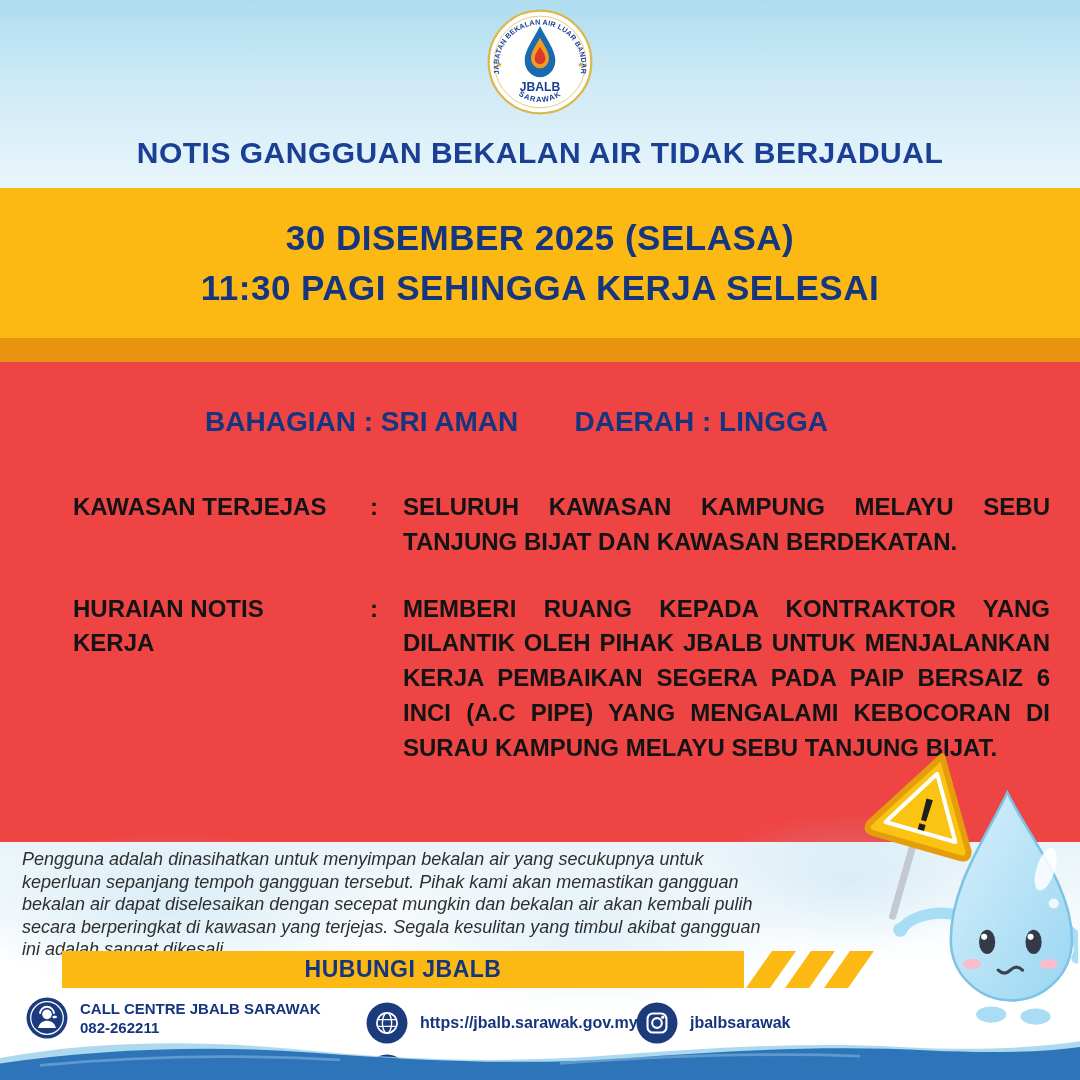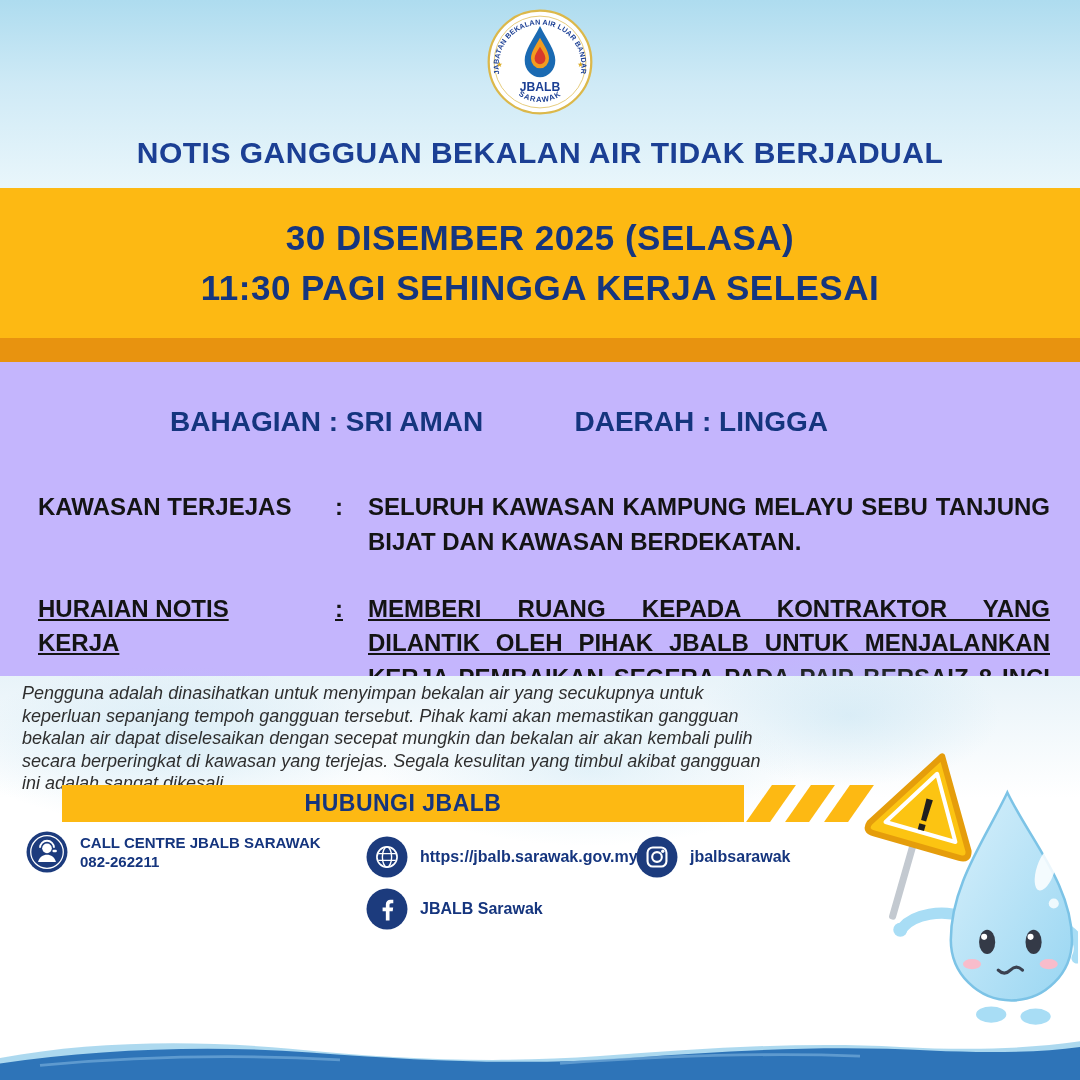--- a/index.html
+++ b/index.html
@@ -24,33 +24,33 @@
 
   
   .banner {
     height:150px; background:#fdb913;
     display:flex; flex-direction:column; justify-content:center; align-items:center; gap:10px;
   }
   .banner-line { font-size:35px; font-weight:bold; color:#15357e; letter-spacing:.5px; }
   .banner-strip { height:24px; background:#e8930f; }
 
   
-  .content { height:314px; background:#c4b5fd; }
+  .content { height:480px; background:#ef4444;padding-left:35px; }
   .region-row {
     display:flex; justify-content:space-between;
     padding:44px 252px 0 170px;
     font-size:28px; font-weight:bold; color:#15357e;
   }
   .info-row {
     display:grid; grid-template-columns:272px 58px 1fr;
     padding:0 30px 0 38px;
     font-size:24px; font-weight:bold; color:#141414; line-height:1.45;
   }
   .info-row.first { margin-top:52px; }
-  .info-row.second { margin-top:32px;text-decoration:underline; }
+  .info-row.second { margin-top:32px; }
   .info-colon { text-align:center; }
   .info-text { text-align:justify; }
 
   
   .bottom {
     position:relative; height:321px;
     background:linear-gradient(180deg,#e8f3f9 0%, #ffffff 38%, #ffffff 100%);
   }
   .splash { position:absolute; border-radius:50%; pointer-events:none; }
   .s1 { left:-40px; top:-10px; width:420px; height:160px;
@@ -133,21 +133,21 @@
 
     <div class="info-row first">
       <div>KAWASAN TERJEJAS</div>
       <div class="info-colon">:</div>
       <div class="info-text">SELURUH KAWASAN KAMPUNG MELAYU SEBU TANJUNG BIJAT DAN KAWASAN BERDEKATAN.</div>
     </div>
 
     <div class="info-row second">
       <div>HURAIAN NOTIS KERJA</div>
       <div class="info-colon">:</div>
-      <div class="info-text">MEMBERI RUANG KEPADA KONTRAKTOR YANG DILANTIK OLEH PIHAK JBALB UNTUK MENJALANKAN KERJA PEMBAIKAN SEGERA PADA PAIP BERSAIZ 8 INCI (A.C PIPE) YANG MENGALAMI KEBOCORAN DI SURAU KAMPUNG MELAYU SEBU TANJUNG BIJAT.</div>
+      <div class="info-text">MEMBERI RUANG KEPADA KONTRAKTOR YANG DILANTIK OLEH PIHAK JBALB UNTUK MENJALANKAN KERJA PEMBAIKAN SEGERA PADA PAIP BERSAIZ 6 INCI (A.C PIPE) YANG MENGALAMI KEBOCORAN DI SURAU KAMPUNG MELAYU SEBU TANJUNG BIJAT.</div>
     </div>
   </div>
 
   <div class="bottom">
     <div class="splash s1"></div>
     <div class="splash s2"></div>
     <div class="splash s3"></div>
 
     <div class="advisory">Pengguna adalah dinasihatkan untuk menyimpan bekalan air yang secukupnya untuk keperluan sepanjang tempoh gangguan tersebut. Pihak kami akan memastikan gangguan bekalan air dapat diselesaikan dengan secepat mungkin dan bekalan air akan kembali pulih secara berperingkat di kawasan yang terjejas. Segala kesulitan yang timbul akibat gangguan ini adalah sangat dikesali.</div>
 

